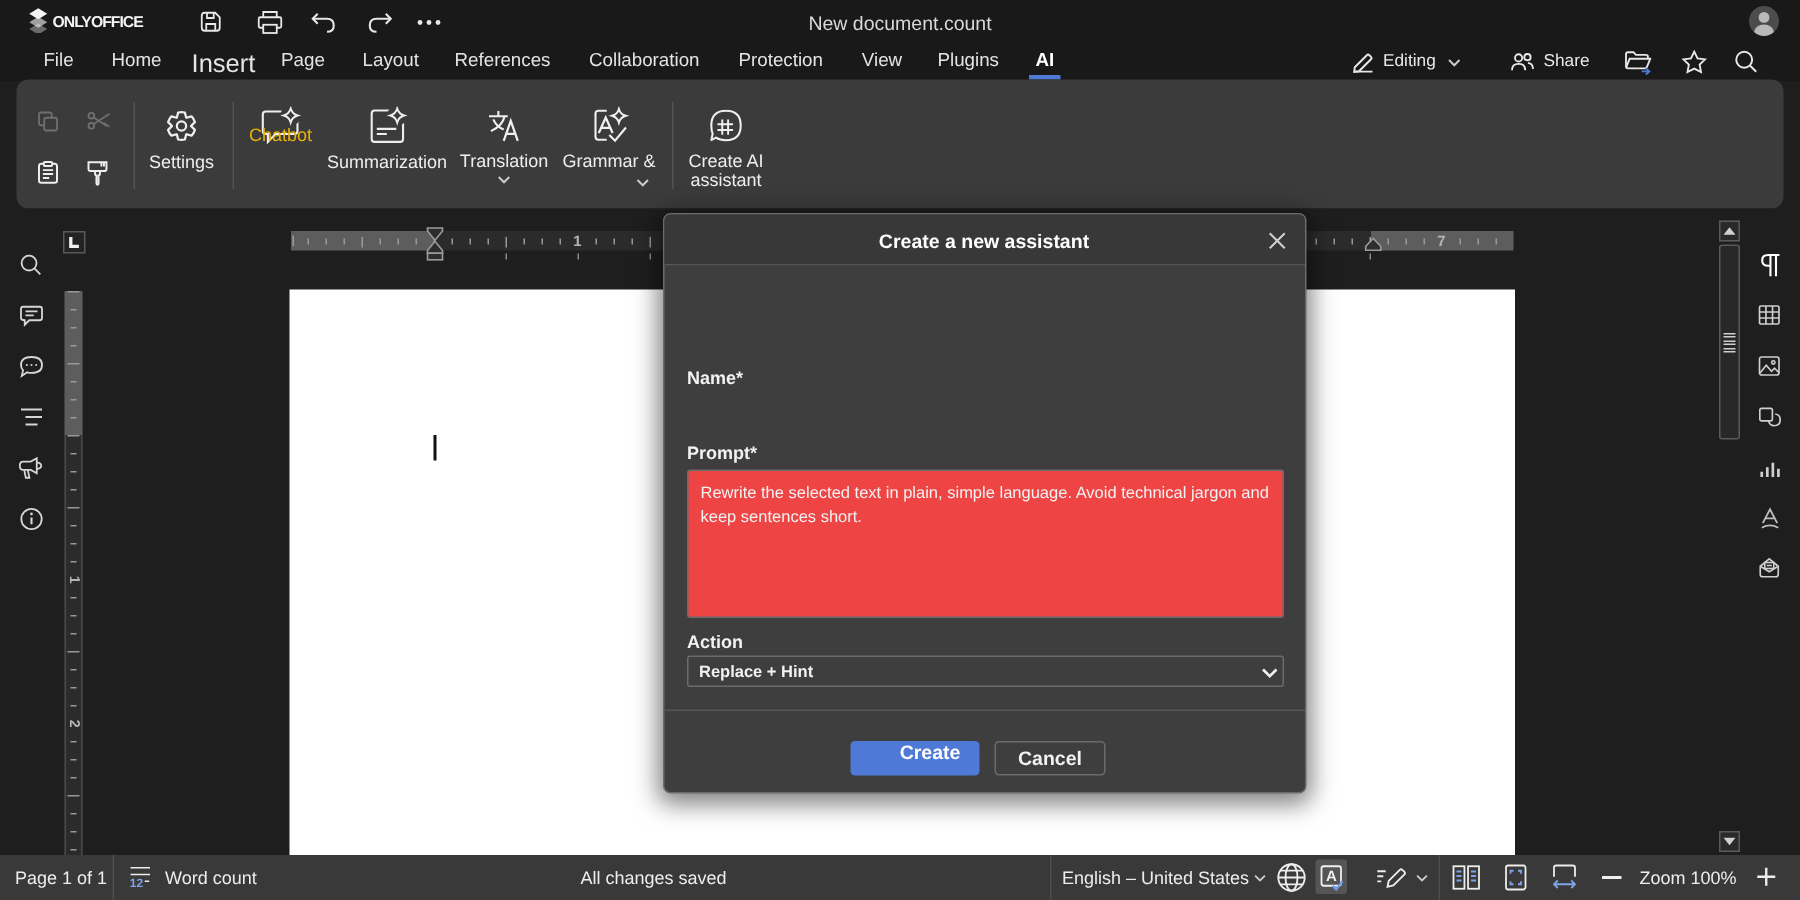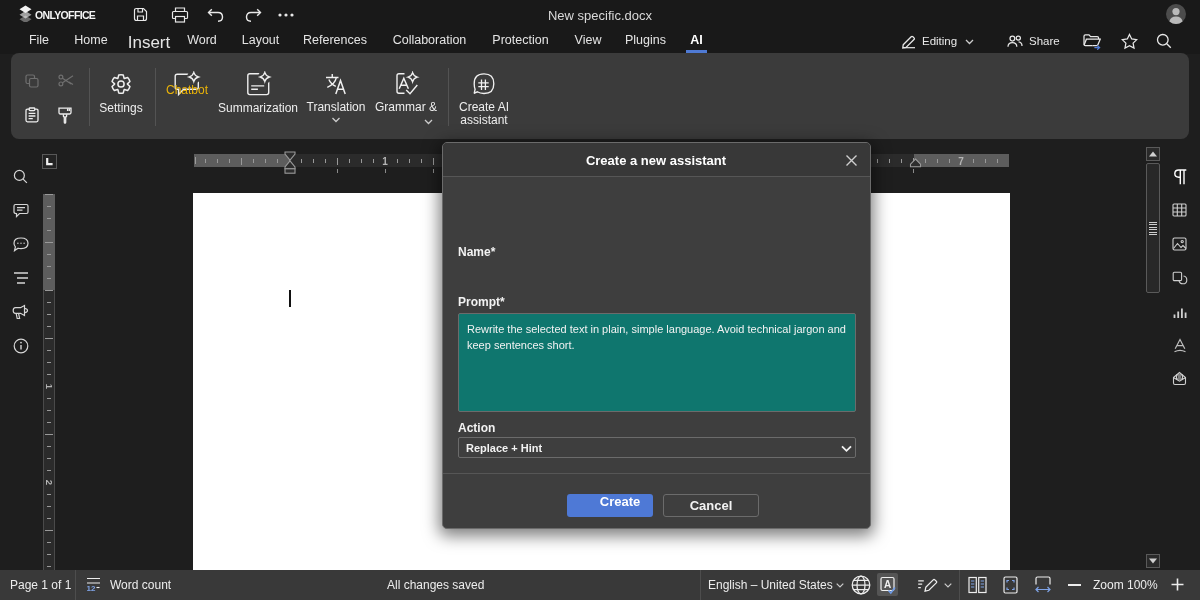--- a/index.html
+++ b/index.html
@@ -19,21 +19,21 @@
 <svg width="13" height="17" viewBox="0 0 13 17">
   <g fill="#f2f2f2">
     <path d="M6.5 0.5 L12.5 4.2 L6.5 7.9 L0.5 4.2 Z"></path>
     <path d="M6.5 6.1 L12.5 9.8 L6.5 13.5 L0.5 9.8 Z" opacity="0.62"></path>
     <path d="M6.5 10.6 L12.5 14.3 L6.5 18 L0.5 14.3 Z" opacity="0.38"></path>
   </g>
 </svg>
 </div>
 <div class="abs" style="left:35px;top:8.5px;font-size:10.5px;font-weight:bold;letter-spacing:-0.65px;color:#f4f4f4;">ONLYOFFICE</div>
 
-<div class="abs ctr" style="left:600px;top:8px;font-size:13px;color:#d9d9d9;">New specific.docx</div>
+<div class="abs ctr" style="left:600px;top:8px;font-size:13px;color:#d9d9d9;">New document.count</div>
 
 <div class="abs" style="left:133px;top:7px;">
 <svg width="15" height="15" viewBox="0 0 15 15" fill="none" stroke="#e8e8e8" stroke-width="1.2">
   <path d="M1.5 3.5 Q1.5 1.5 3.5 1.5 L10.5 1.5 L13.5 4.5 L13.5 11.5 Q13.5 13.5 11.5 13.5 L3.5 13.5 Q1.5 13.5 1.5 11.5 Z"></path>
   <path d="M4.5 13.2 L4.5 9 L10.5 9 L10.5 13.2"></path>
   <path d="M5 1.7 L5 5 L9.5 5 L9.5 1.7"></path>
 </svg>
 </div>
 <div class="abs" style="left:171px;top:7px;">
 <svg width="18" height="16" viewBox="0 0 18 16" fill="none" stroke="#e8e8e8" stroke-width="1.2">
@@ -66,21 +66,21 @@
 <svg width="20" height="20" viewBox="0 0 20 20">
   <circle cx="10" cy="10" r="10" fill="#4c4c4c"></circle>
   <circle cx="10" cy="7.6" r="3.6" fill="#b9b9b9"></circle>
   <path d="M3.4 17.4 Q4.5 12.4 10 12.4 Q15.5 12.4 16.6 17.4 Q13.5 20 10 20 Q6.5 20 3.4 17.4Z" fill="#b9b9b9"></path>
 </svg>
 </div>
 
 <div class="abs ctr" style="left:39px;top:33px;font-size:12.5px;color:#e4e4e4;">File</div>
 <div class="abs ctr" style="left:91px;top:33px;font-size:12.5px;color:#e4e4e4;">Home</div>
 <div class="abs ctr" style="left:149px;top:33px;font-size:17px;color:#e4e4e4;">Insert</div>
-<div class="abs ctr" style="left:202px;top:33px;font-size:12.5px;color:#e4e4e4;">Word</div>
+<div class="abs ctr" style="left:202px;top:33px;font-size:12.5px;color:#e4e4e4;">Page</div>
 <div class="abs ctr" style="left:260.5px;top:33px;font-size:12.5px;color:#e4e4e4;">Layout</div>
 <div class="abs ctr" style="left:335px;top:33px;font-size:12.5px;color:#e4e4e4;">References</div>
 <div class="abs ctr" style="left:429.5px;top:33px;font-size:12.5px;color:#e4e4e4;">Collaboration</div>
 <div class="abs ctr" style="left:520.5px;top:33px;font-size:12.5px;color:#e4e4e4;">Protection</div>
 <div class="abs ctr" style="left:588px;top:33px;font-size:12.5px;color:#e4e4e4;">View</div>
 <div class="abs ctr" style="left:645.5px;top:33px;font-size:12.5px;color:#e4e4e4;">Plugins</div>
 <div class="abs ctr" style="left:696.5px;top:33px;font-size:12.5px;color:#ffffff;font-weight:bold;">AI</div>
 <div class="abs" style="left:686px;top:50px;width:21px;height:2.5px;background:#4f7ad4;"></div>
 
 <div class="abs" style="left:901px;top:34px;">
@@ -550,30 +550,30 @@
 <div class="abs" style="left:442px;top:142px;width:429px;height:387px;background:#3e3e3e;border:1px solid #6b6b6b;border-radius:5px;box-shadow:0 4px 16px 3px rgba(0,0,0,0.5);">
   <div class="abs" style="left:0;top:0;width:427px;height:34px;background:#383838;border-radius:4px 4px 0 0;border-bottom:1px solid #565656;"></div>
   <div class="abs ctr" style="left:213px;top:10px;font-size:13px;font-weight:bold;color:#ffffff;white-space:nowrap;">Create a new assistant</div>
   <div class="abs" style="left:402px;top:11px;">
     <svg width="13" height="13" viewBox="0 0 13 13" stroke="#cfcfcf" stroke-width="1.4">
         <path d="M1.5 1.5 L11.5 11.5 M11.5 1.5 L1.5 11.5"></path>
       </svg>
   </div>
   <div class="abs" style="left:15px;top:102px;font-size:12px;font-weight:bold;color:#f2f2f2;">Name*</div>
   <div class="abs" style="left:15px;top:152px;font-size:12px;font-weight:bold;color:#f2f2f2;">Prompt*</div>
-  <div class="abs" style="left:15px;top:170px;width:398px;height:99px;border:1px solid #6b6b6b;border-radius:2px;background:#0f766e;">
+  <div class="abs" style="left:15px;top:170px;width:398px;height:99px;border:1px solid #6b6b6b;border-radius:2px;background:#ef4444;">
     <div class="abs" style="left:8px;top:7px;width:395px;font-size:11px;line-height:16px;color:#f2f2f2;white-space:nowrap;">Rewrite the selected text in plain, simple language. Avoid technical jargon and<br>keep sentences short.</div>
   </div>
   <div class="abs" style="left:15px;top:278px;font-size:12px;font-weight:bold;color:#f2f2f2;">Action</div>
   <div class="abs" style="left:15px;top:294px;width:398px;height:21px;border:1px solid #6b6b6b;border-radius:2px;background:#3e3e3e;">
     <div class="abs" style="left:7px;top:4px;font-size:11px;font-weight:bold;color:#f2f2f2;">Replace + Hint</div>
     <svg class="abs" style="left:382px;top:6.5px;" width="11" height="8" viewBox="0 0 11 8" fill="none" stroke="#f0f0f0" stroke-width="1.8">
         <path d="M1 1.3 L5.5 5.8 L10 1.3"></path>
       </svg>
   </div>
   <div class="abs" style="left:0;top:330px;width:427px;height:1px;background:#565656;"></div>
   <div class="abs" style="left:124px;top:351px;width:86px;height:23px;background:#4e79d6;border-radius:3px;text-align:center;">
     <div style="font-size:13px;font-weight:bold;color:#ffffff;margin-top:0;padding-left:20px;">Create</div>
   </div>
-  <div class="abs" style="left:220px;top:351px;width:96px;height:23px;border:1px solid #6b6b6b;border-radius:3px;text-align:center;">
+  <div class="abs" style="left:220px;top:351px;width:74px;height:23px;border:1px solid #6b6b6b;border-radius:3px;text-align:center;">
     <div style="font-size:13px;font-weight:bold;color:#f2f2f2;margin-top:3px;">Cancel</div>
   </div>
 </div>
 
 </body></html>

